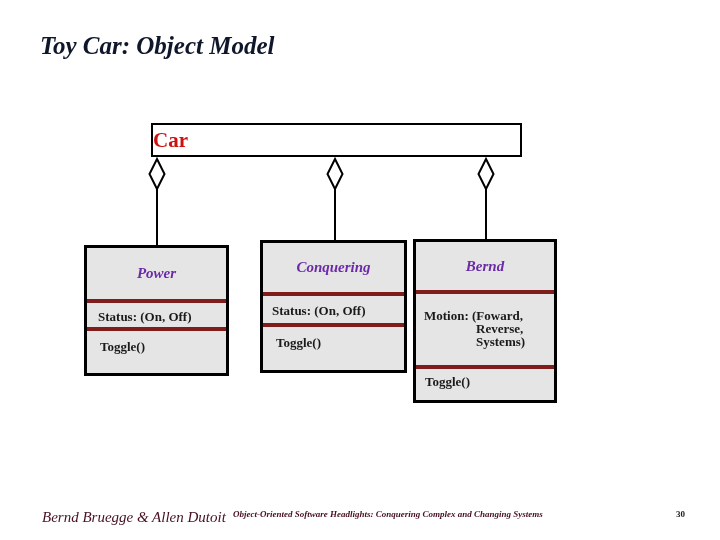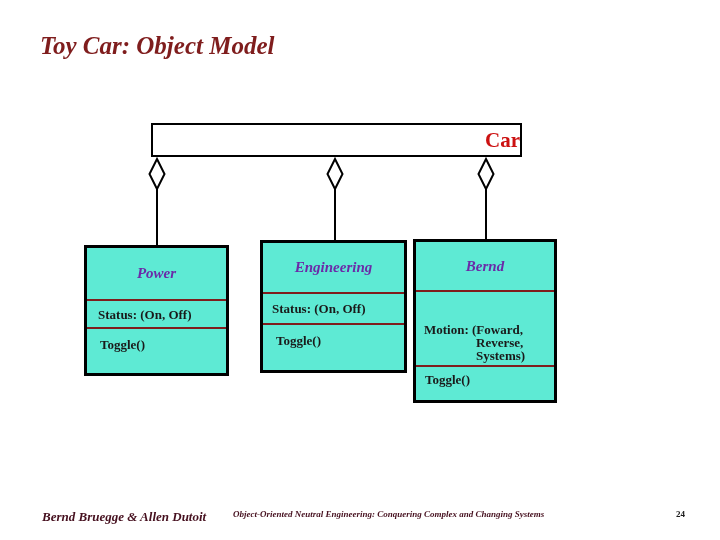--- a/index.html
+++ b/index.html
@@ -11,96 +11,96 @@
     overflow: hidden;
     font-family: "Liberation Serif", "DejaVu Serif", serif;
   }
   .slide-title {
     position: absolute;
     left: 40px;
     top: 32px;
     font-size: 25px;
     font-weight: bold;
     font-style: italic;
-    color: #7f1d1d;
+    color: #0f172a;
     white-space: nowrap;
   }
   
   .car-box {
     position: absolute;
     left: 151px;
     top: 123px;
     width: 371px;
     height: 34px;
     border: 2px solid #000;
     box-sizing: border-box;
     display: flex;
     align-items: center;
-    justify-content: flex-end;
+    justify-content: flex-start;
   }
   .car-name {
     font-size: 21px;
     font-weight: bold;
     color: #CC1111;
   }
   
   .connectors {
     position: absolute;
     left: 0; top: 0;
     width: 720px; height: 540px;
     pointer-events: none;
   }
   
   .class-box {
     position: absolute;
     border: 3px solid #000;
     box-sizing: border-box;
-    background: #5eead4;
+    background: #e5e5e5;
   }
   .class-box .header {
     display: flex;
     align-items: center;
     justify-content: center;
   }
   .class-name {
     font-size: 15px;
     font-weight: bold;
     font-style: italic;
     color: #6B2AA8;
   }
   .compartment {
-    border-top: 2px solid #7f1d1d;
+    border-top: 4px solid #7f1d1d;
     box-sizing: border-box;
     font-size: 13px;
     font-weight: bold;
     color: #1A1A1A;
     line-height: 13px;
   }
   #power-box  { left: 84px;  top: 245px; width: 145px; height: 131px; }
   #power-box .header { height: 51px; }
   #power-box .attrs  { height: 28px; padding: 7px 0 0 11px; }
   #power-box .methods{ height: 46px; padding: 9px 0 0 13px; }
 
   #headlights-box { left: 260px; top: 240px; width: 147px; height: 133px; }
   #headlights-box .header { height: 49px; }
   #headlights-box .attrs  { height: 31px; padding: 8px 0 0 9px; }
   #headlights-box .methods{ height: 47px; padding: 9px 0 0 13px; }
 
   #wheels-box { left: 413px; top: 239px; width: 144px; height: 164px; }
   #wheels-box .header { height: 48px; }
-  #wheels-box .attrs  { height: 75px; padding: 31px 0 0 8px; }
+  #wheels-box .attrs  { height: 75px; padding: 15px 0 0 8px; }
   #wheels-box .attrs .cont { margin-left: 52px; }
   #wheels-box .methods{ height: 35px; padding: 6px 0 0 9px; }
 
   
   .footer-authors {
     position: absolute;
     left: 42px; top: 509px;
-    font-size: 13px;
-    font-weight: bold;
+    font-size: 15px;
+    font-weight: normal;
     font-style: italic;
     color: #46101F;
     white-space: nowrap;
   }
   .footer-book {
     position: absolute;
     left: 233px; top: 509px;
     font-size: 9px;
     font-weight: bold;
     font-style: italic;
@@ -148,21 +148,21 @@
     <div class="compartment attrs">
       <span>Status: (On, Off)</span>
     </div>
     <div class="compartment methods">
       <span>Toggle()</span>
     </div>
   </div>
 
   <div class="class-box" id="headlights-box">
     <div class="header">
-      <span class="class-name">Engineering</span>
+      <span class="class-name">Conquering</span>
     </div>
     <div class="compartment attrs">
       <span>Status: (On, Off)</span>
     </div>
     <div class="compartment methods">
       <span>Toggle()</span>
     </div>
   </div>
 
   <div class="class-box" id="wheels-box">
@@ -173,16 +173,16 @@
       <div>Motion: (Foward,</div>
       <div class="cont">Reverse,</div>
       <div class="cont">Systems)</div>
     </div>
     <div class="compartment methods">
       <span>Toggle()</span>
     </div>
   </div>
 
   <div class="footer-authors">Bernd Bruegge &amp; Allen Dutoit</div>
-  <div class="footer-book">Object-Oriented Neutral Engineering: Conquering Complex and Changing Systems</div>
-  <div class="footer-page">24</div>
+  <div class="footer-book">Object-Oriented Software Headlights: Conquering Complex and Changing Systems</div>
+  <div class="footer-page">30</div>
 
 </div>
 
 </body></html>

